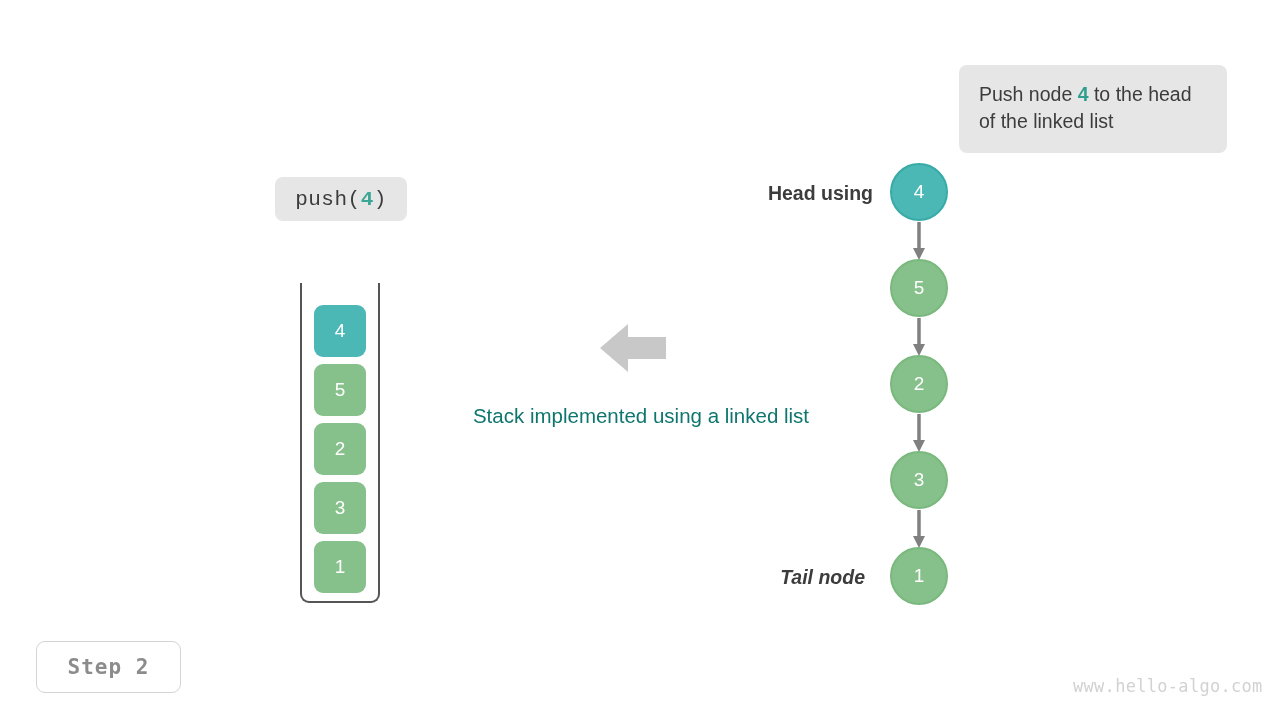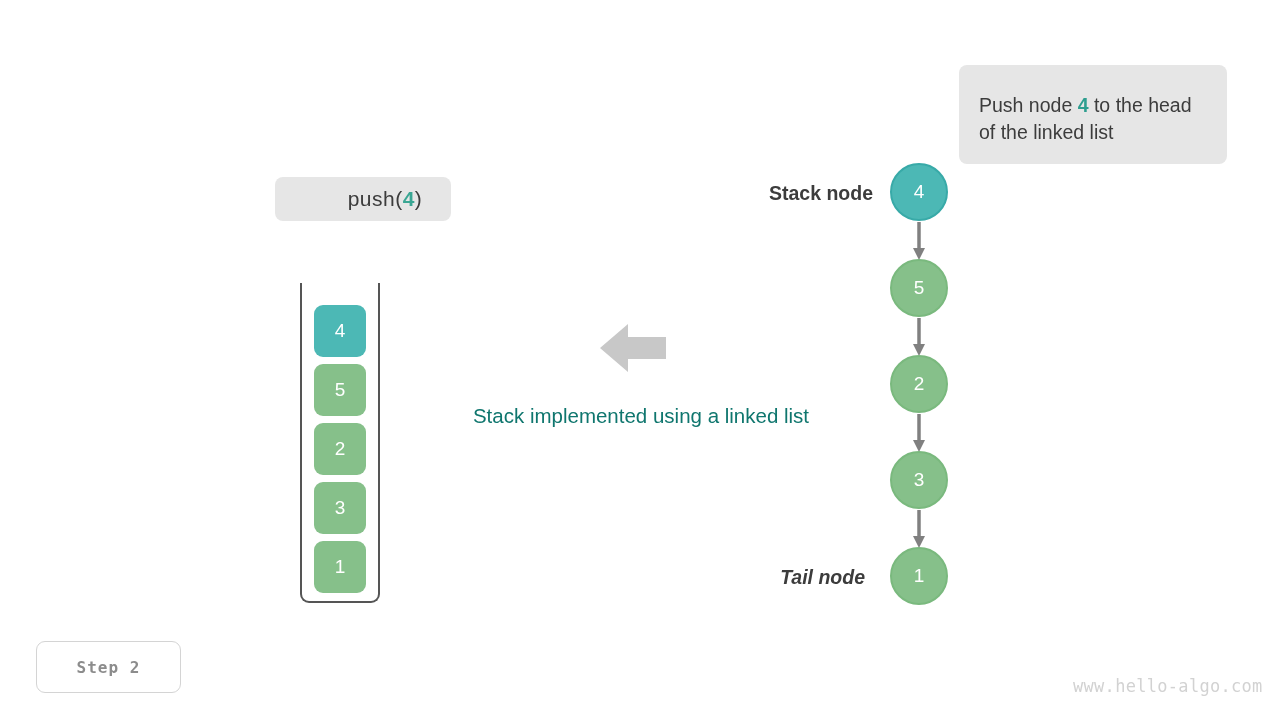--- a/index.html
+++ b/index.html
@@ -17,21 +17,21 @@
   }
 
   
   .abs { position: absolute; }
 
   
   #callout {
     left: 959px;
     top: 65px;
     width: 268px;
-    padding: 27px 20px 18px 20px;
+    padding: 16px 20px 18px 20px;
     box-sizing: border-box;
     background: #e6e6e6;
     border-radius: 8px;
     color: #3c3c3c;
     font-size: 19.5px;
     line-height: 27px;
   }
   #callout .accent {
     color: #2e9e8f;
     font-weight: bold;
@@ -41,25 +41,24 @@
   #push-label {
     left: 275px;
     top: 177px;
     width: 132px;
     height: 44px;
     background: #e6e6e6;
     border-radius: 8px;
     display: flex;
     align-items: center;
     justify-content: center;
-    font-family: Liberation Sans, sans-serif;
+    font-family: Liberation Mono, monospace;
     font-size: 21px;
     color: #3c3c3c;
     letter-spacing: 0.5px;
-    padding-left: 44px;
   }
   #push-label .accent { color: #3aa693; font-weight: bold; }
 
   
   #stack-wrap {
     left: 300px;
     top: 283px;
     width: 80px;
     height: 320px;
   }
@@ -137,21 +136,21 @@
     width: 145px;
     height: 52px;
     box-sizing: border-box;
     background: #ffffff;
     border: 1.5px solid #d4d4d4;
     border-radius: 9px;
     display: flex;
     align-items: center;
     justify-content: center;
     font-family: "DejaVu Sans Mono", monospace;
-    font-size: 16px;
+    font-size: 21px;
     font-weight: bold;
     color: #8c8c8c;
     letter-spacing: 1px;
   }
 
   
   #watermark {
     left: 1073px;
     top: 676px;
     font-family: "DejaVu Sans Mono", monospace;
@@ -206,21 +205,21 @@
       <polygon points="913,248 925,248 919,260" stroke="none"></polygon>
       <line x1="919" y1="318" x2="919" y2="345"></line>
       <polygon points="913,344 925,344 919,356" stroke="none"></polygon>
       <line x1="919" y1="414" x2="919" y2="441"></line>
       <polygon points="913,440 925,440 919,452" stroke="none"></polygon>
       <line x1="919" y1="510" x2="919" y2="537"></line>
       <polygon points="913,536 925,536 919,548" stroke="none"></polygon>
     </g>
   </svg>
 
-  <div class="ll-label" id="ll-head-label" style="left:700px;top:182px;width:173px;">Stack node</div>
+  <div class="ll-label" id="ll-head-label" style="left:700px;top:182px;width:173px;">Head using</div>
 
   <div class="ll-label" id="ll-tail-label" style="left:700px;top:566px;width:165px;font-style:italic;">Tail node</div>
 
   <div class="ll-node" id="ll-node-0" style="left: 890px; top: 163px; background: rgb(76, 184, 181); border-color: rgb(56, 170, 168);">
       <span>4</span>
     </div>
   <div class="ll-node" id="ll-node-1" style="left: 890px; top: 259px; background: rgb(134, 192, 138); border-color: rgb(122, 185, 126);">
       <span>5</span>
     </div>
   <div class="ll-node" id="ll-node-2" style="left: 890px; top: 355px; background: rgb(134, 192, 138); border-color: rgb(122, 185, 126);">

